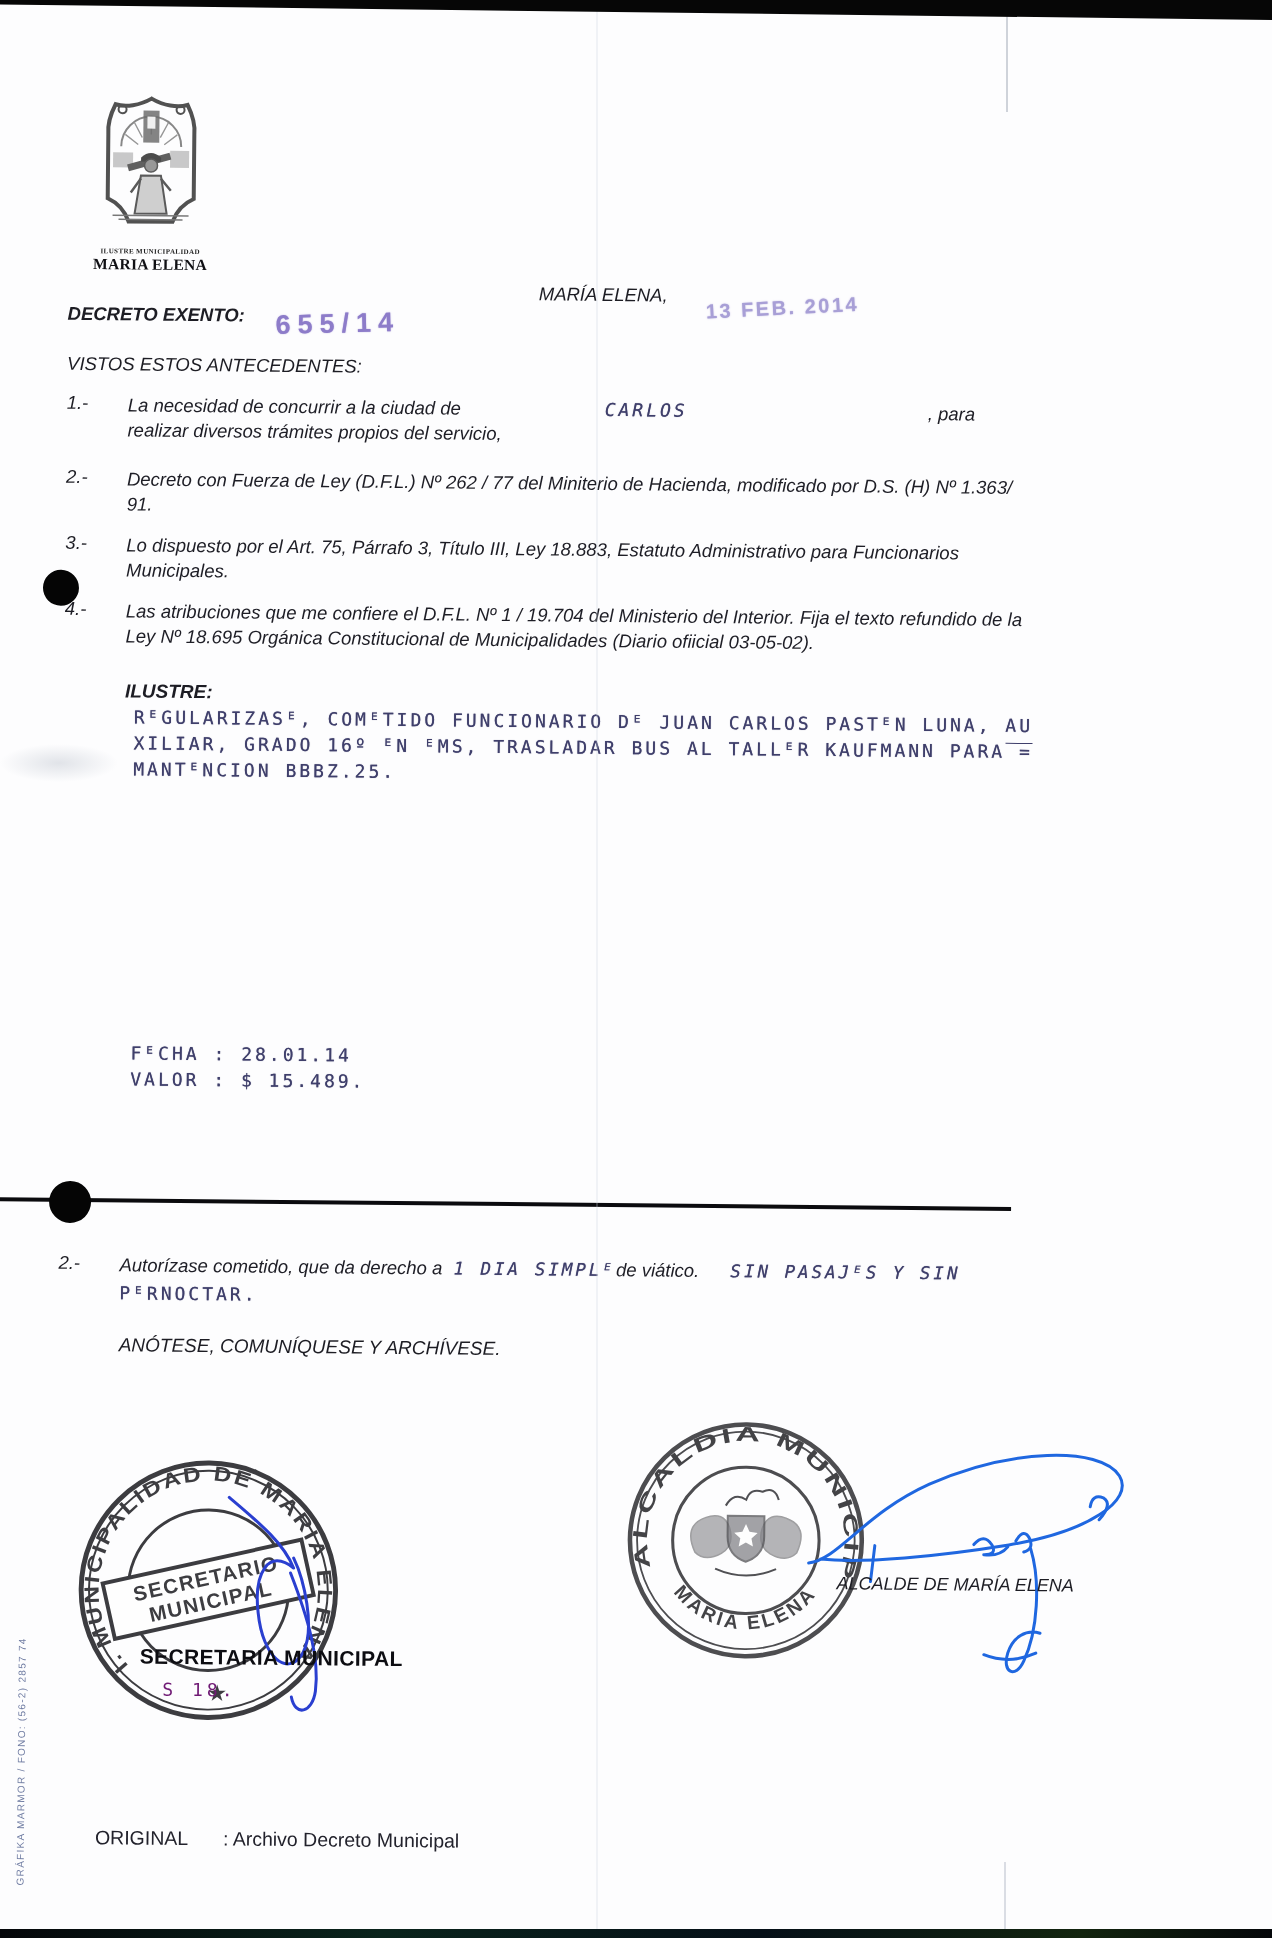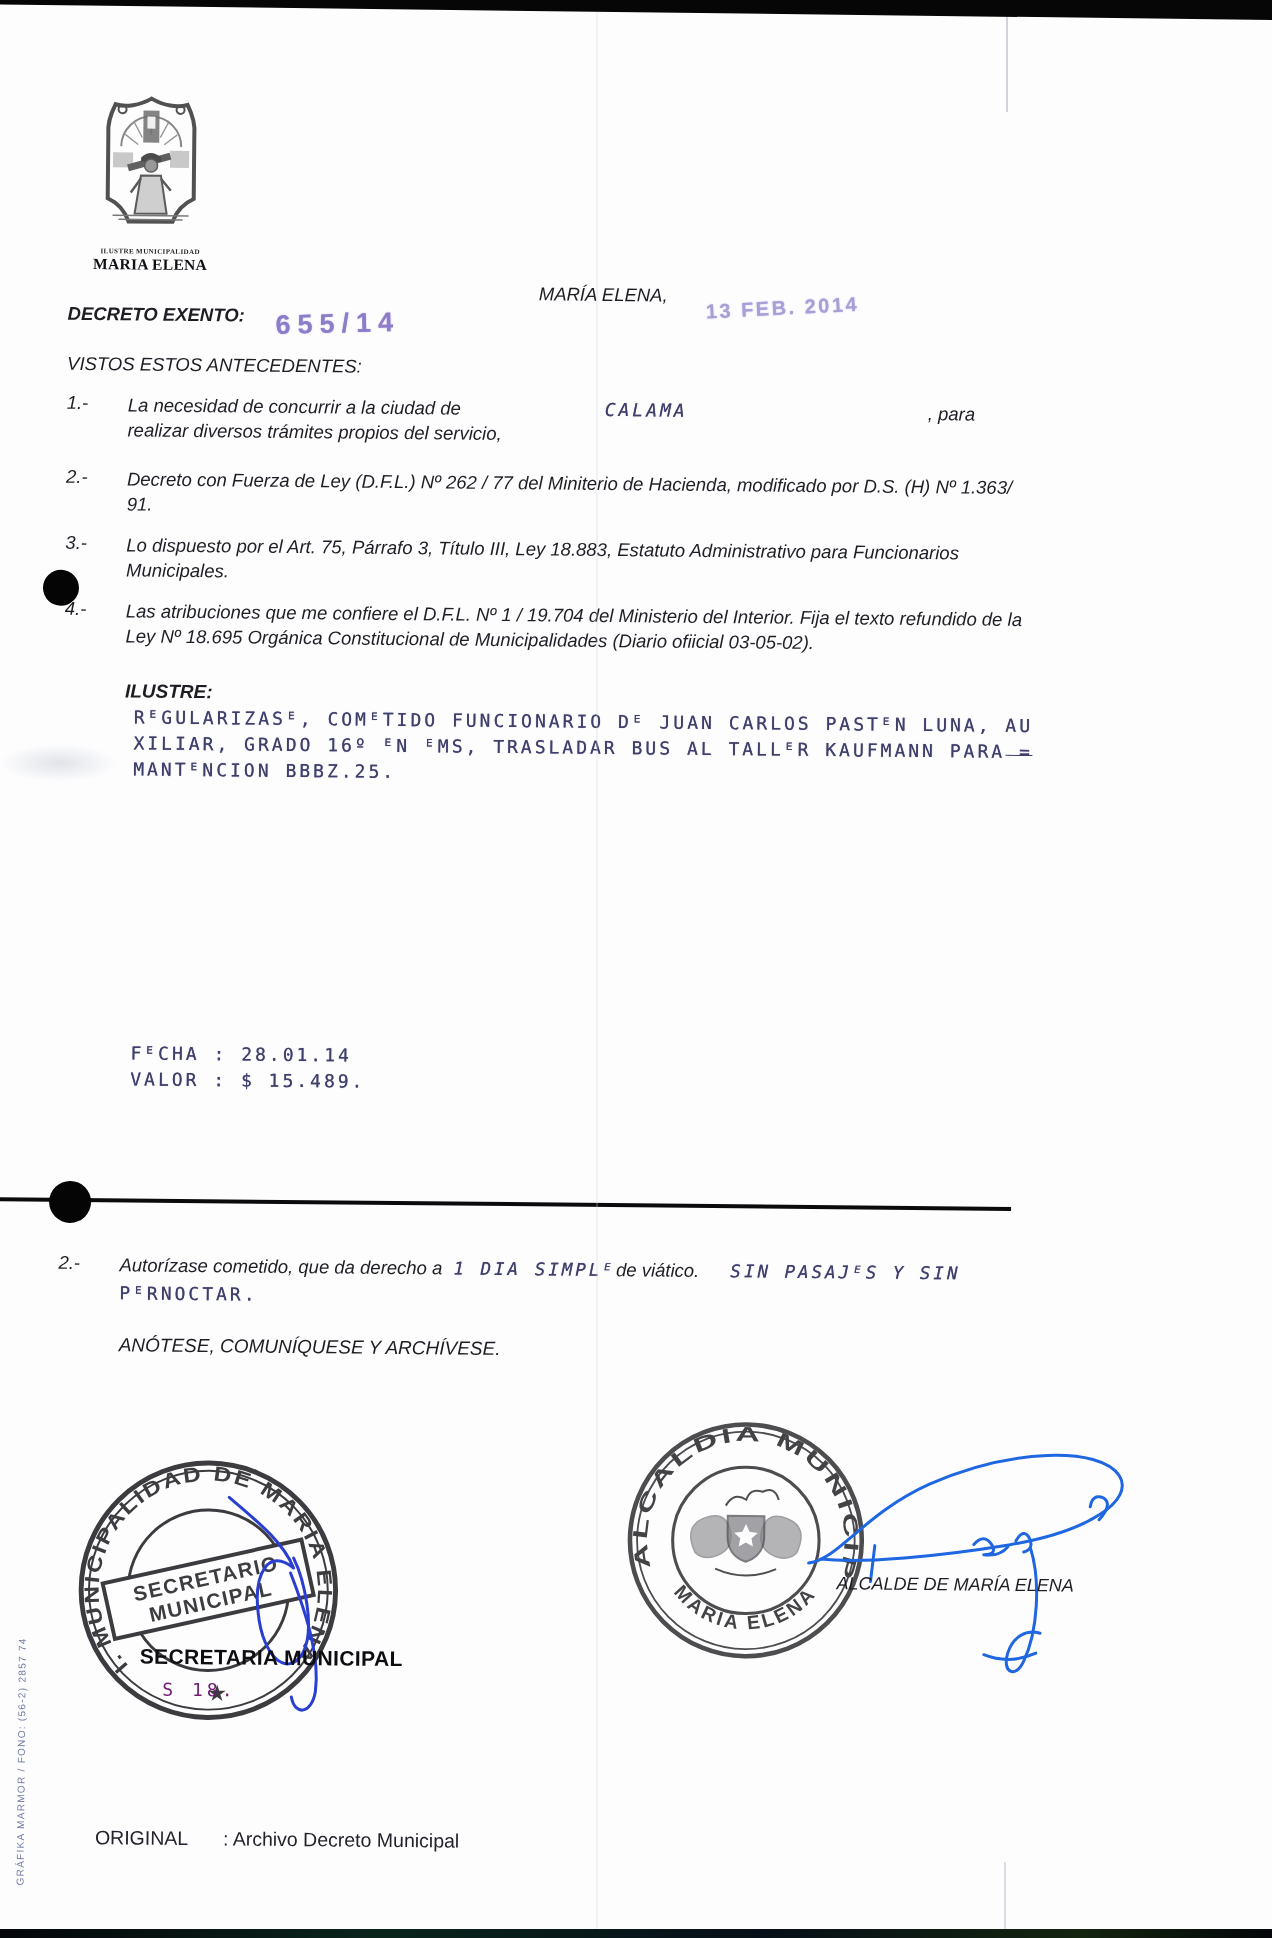--- a/index.html
+++ b/index.html
@@ -7,21 +7,21 @@
         font-family:"Liberation Sans",sans-serif;color:#1d1d24;}
   .content{position:absolute;inset:0;transform:rotate(0.55deg);transform-origin:500px 900px;}
   .abs{position:absolute;}
   .it{font-style:italic;color:#1d1d24;}
   .bold{font-weight:bold;}
   .body-text{font-style:italic;font-size:18.5px;line-height:25px;color:#1e1e26;}
   .typed{font-family:"DejaVu Sans Mono","Liberation Mono",monospace;color:#3f3f6b;
          letter-spacing:3px;font-size:18px;text-shadow:0 0 .7px rgba(63,63,107,.85);}
   .stamp-purple{font-weight:bold;color:#8d7cc9;text-shadow:0 0 1.3px rgba(141,124,201,.75);
          font-family:"Liberation Sans",sans-serif;}
-  .u{border-bottom:1.8px solid #3f3f6b;padding-bottom:19px;}
+  .u{border-bottom:1.8px solid #3f3f6b;padding-bottom:7px;}
   .num{font-style:italic;font-size:18.5px;}
   
   #logo-block{left:68px;top:98px;width:152px;text-align:center;}
   #org-small{font-family:"Liberation Serif",serif;font-weight:bold;font-size:7px;letter-spacing:.4px;color:#222;margin-top:3px;}
   #org-name{font-family:"Liberation Serif",serif;font-weight:bold;font-size:15.5px;letter-spacing:.3px;color:#101014;}
   #place-line{left:533px;top:283px;font-size:18.5px;}
   #date-stamp{left:700px;top:294px;font-size:20px;letter-spacing:2.5px;color:#a89fd6;
               transform:rotate(-3.5deg);text-shadow:0 0 1.5px rgba(168,159,214,.8);font-weight:bold;}
   #decree-label{left:62px;top:307px;font-size:18.5px;}
   #number-stamp{left:270px;top:310px;font-size:27px;letter-spacing:7px;transform:rotate(-2deg);}
@@ -109,21 +109,21 @@
 
     <div class="abs it" id="place-line">MARÍA ELENA,</div>
     <div class="abs" id="date-stamp">13 FEB. 2014</div>
     <div class="abs it bold" id="decree-label">DECRETO EXENTO:</div>
     <div class="abs stamp-purple" id="number-stamp">655/14</div>
     <div class="abs it" id="vistos">VISTOS ESTOS ANTECEDENTES:</div>
 
     <div class="abs num" id="item1-num">1.-</div>
     <div class="abs body-text" id="item1-l1">
       <span>La necesidad de concurrir a la ciudad de</span>
-      <span class="typed" id="item1-city">CALAMA</span>
+      <span class="typed" id="item1-city">CARLOS</span>
       <span id="item1-after">, para</span>
     </div>
     <div class="abs body-text" id="item1-l2">realizar diversos trámites propios del servicio,</div>
 
     <div class="abs num" id="item2-num">2.-</div>
     <div class="abs body-text" id="item2-body">Decreto con Fuerza de Ley (D.F.L.) Nº 262 / 77 del Miniterio de Hacienda, modificado por D.S. (H) Nº 1.363/ 91.</div>
 
     <div class="abs num" id="item3-num">3.-</div>
     <div class="abs body-text" id="item3-body">Lo dispuesto por el Art. 75, Párrafo 3, Título III, Ley 18.883, Estatuto Administrativo para Funcionarios Municipales.</div>
 

